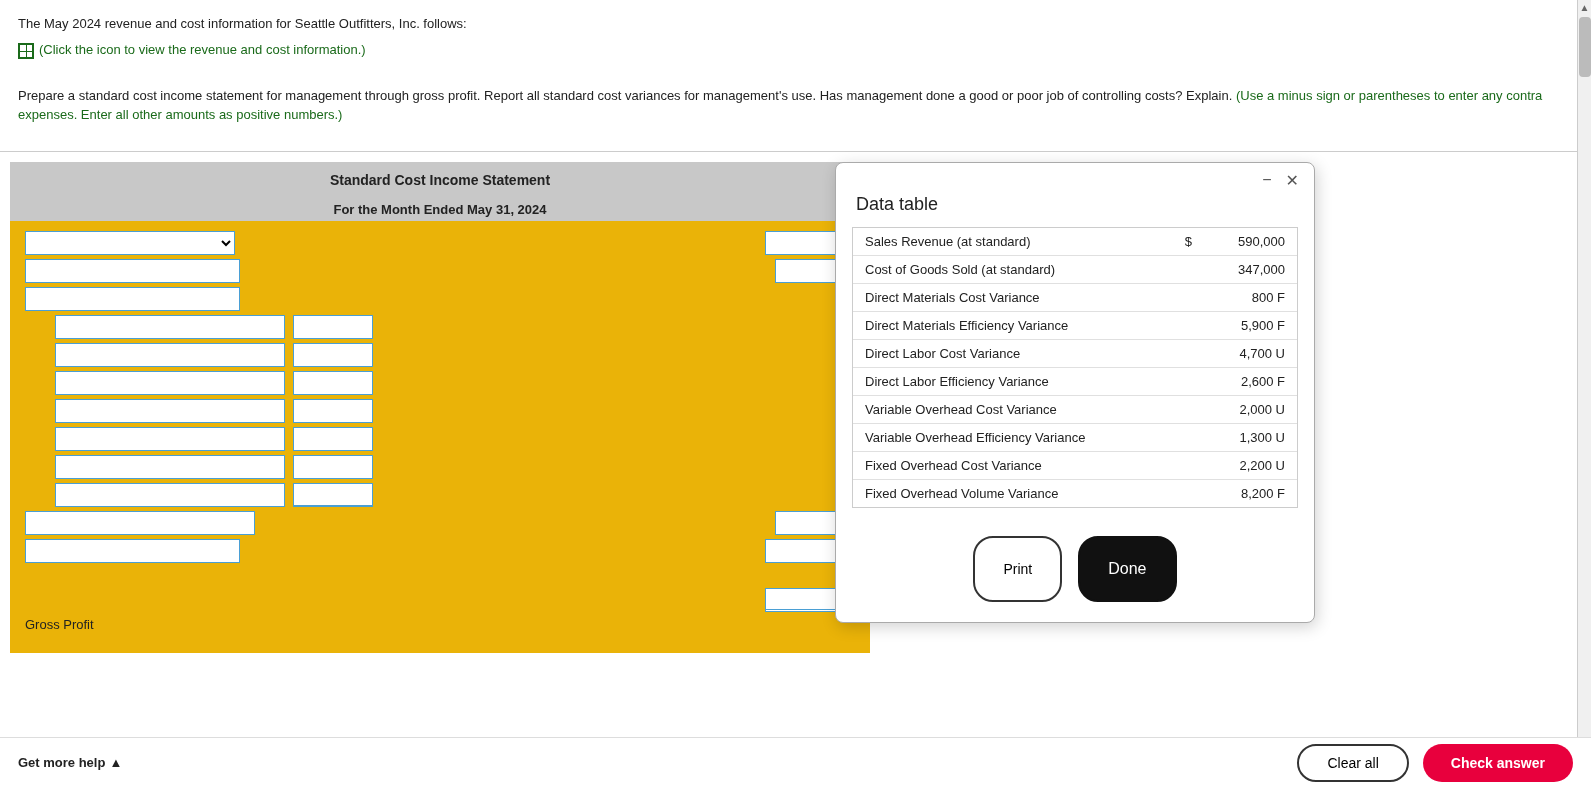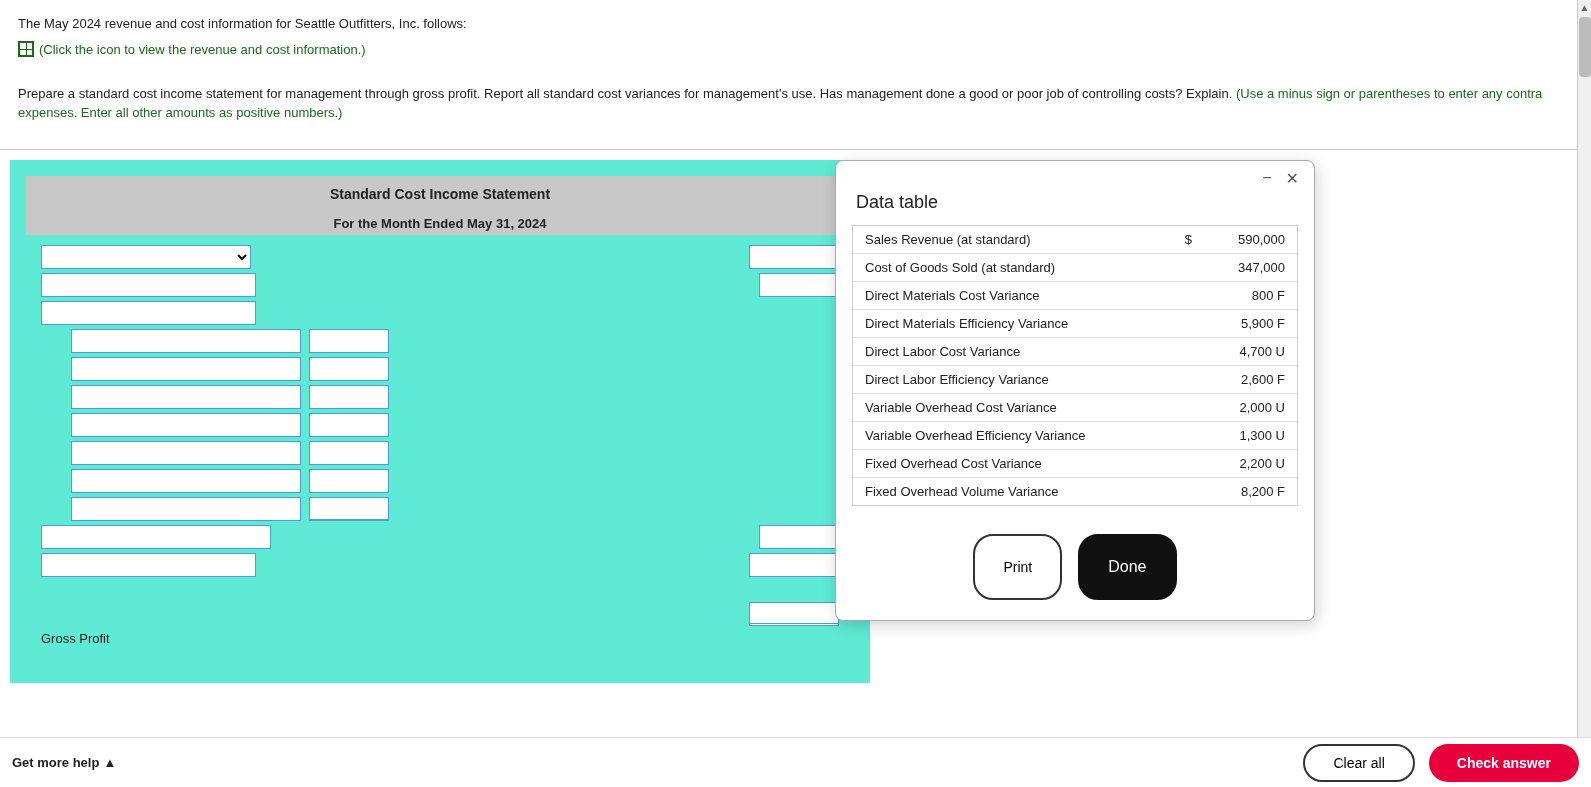--- a/index.html
+++ b/index.html
@@ -22,21 +22,21 @@
     .instructions {
       padding: 14px 18px 10px 18px;
     }
     .instructions p {
       margin-bottom: 6px;
       line-height: 1.5;
     }
     .instructions .click-icon-link {
       color: #1a6a1a;
       display: inline-flex;
-      align-items: center;
+      align-items: flex-end;
       gap: 5px;
       cursor: pointer;
     }
     .instructions .green-text {
       color: #1a6a1a;
     }
 
     .grid-icon {
       display: inline-block;
       width: 16px;
@@ -72,22 +72,22 @@
     .main-content {
       display: flex;
       padding: 0 10px;
       gap: 20px;
       position: relative;
     }
 
     
     .income-statement {
       width: 860px;
-      background: #5eead4;
-      padding: 16px;
+      background: #eab308;
+      padding: 0;
       flex-shrink: 0;
     }
 
     .statement-header {
       background: #c8c8c8;
       text-align: center;
       padding: 10px;
       font-weight: bold;
       font-size: 14px;
     }
@@ -267,21 +267,21 @@
     .bottom-bar {
       position: fixed;
       bottom: 0;
       left: 0;
       width: 1591px;
       height: 50px;
       background: #fff;
       border-top: 1px solid #ddd;
       display: flex;
       align-items: center;
-      padding: 0 12px;
+      padding: 0 18px;
       gap: 0;
     }
 
     .bottom-left {
       display: flex;
       align-items: center;
       gap: 4px;
       flex: 1;
     }
 

